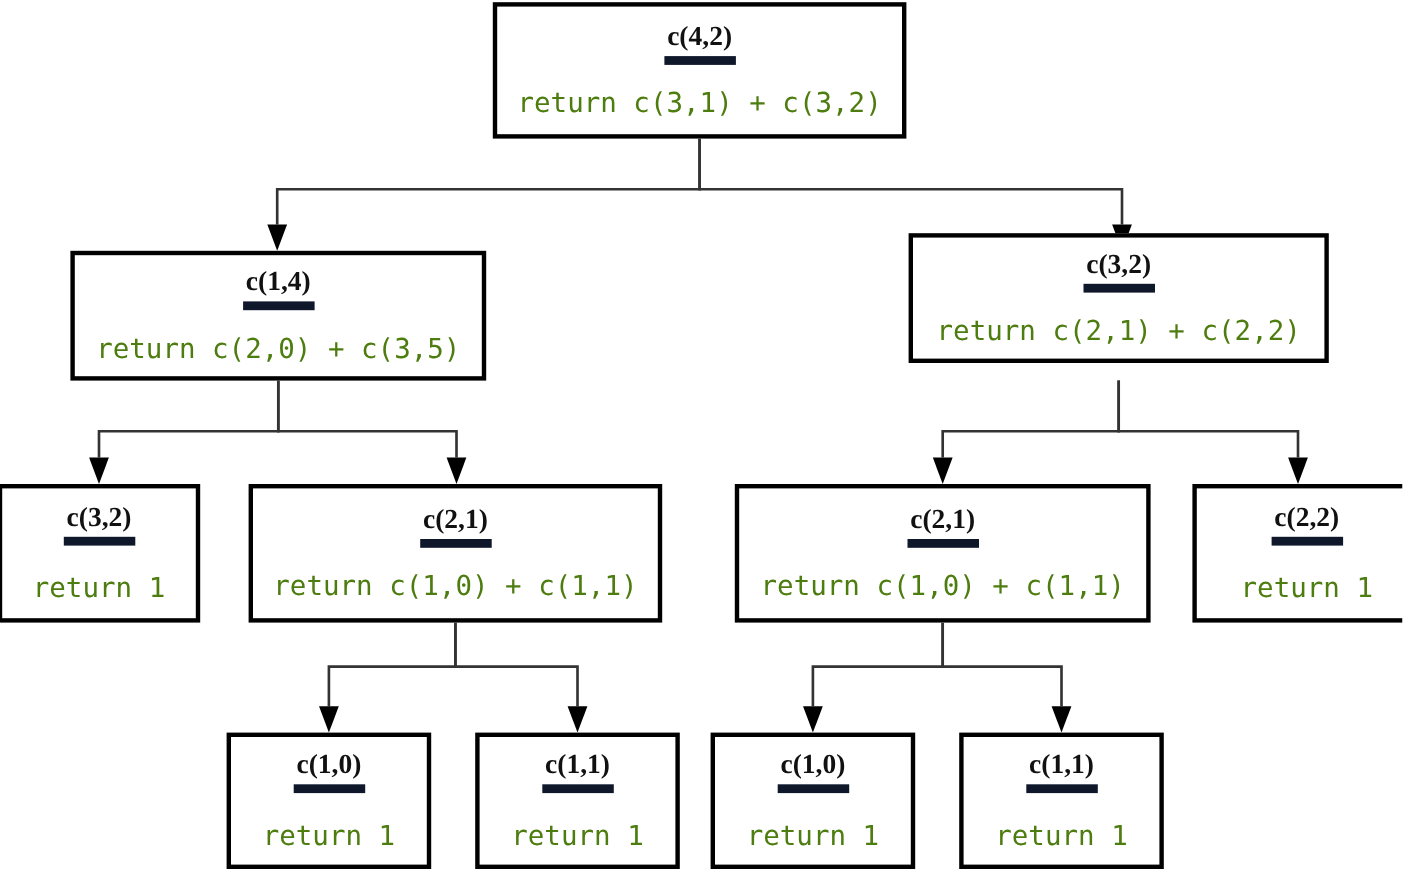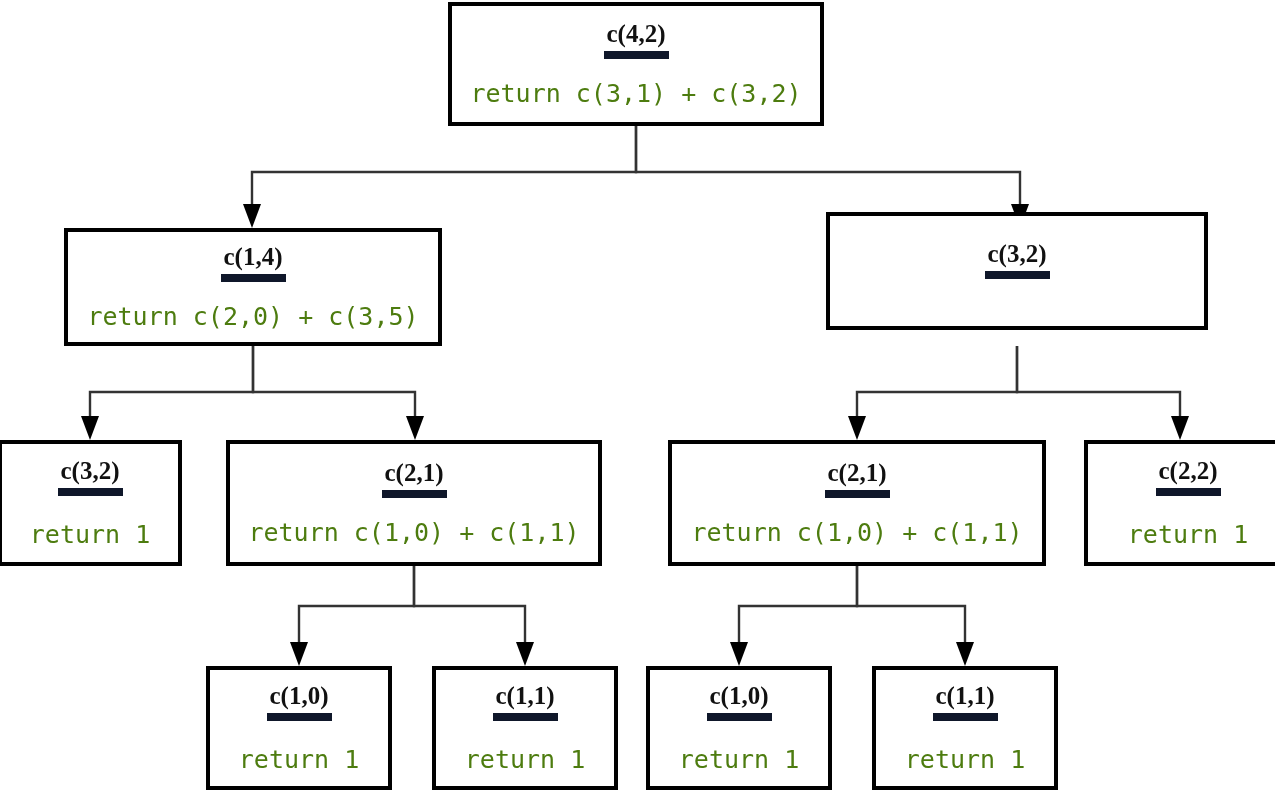--- a/index.html
+++ b/index.html
@@ -106,20 +106,21 @@
 <div class="node two-line" style="left: 448px; top: 2px; width: 376px; height: 124px;">
       <div class="node-title">c(4,2)</div>
       <div class="node-body">return c(3,1) + c(3,2)</div>
     </div>
     <div class="node two-line" style="left: 64px; top: 228px; width: 378px; height: 118px;">
       <div class="node-title">c(1,4)</div>
       <div class="node-body">return c(2,0) + c(3,5)</div>
     </div>
     <div class="node two-line" style="left: 826px; top: 212px; width: 382px; height: 118px;">
       <div class="node-title">c(3,2)</div>
+      <div class="node-body">return c(2,1) + c(2,2)</div>
     </div>
     <div class="node one-line" style="left: -2px; top: 440px; width: 184px; height: 126px;">
       <div class="node-title">c(3,2)</div>
       <div class="node-body">return 1</div>
     </div>
     <div class="node two-line" style="left: 226px; top: 440px; width: 376px; height: 126px;">
       <div class="node-title">c(2,1)</div>
       <div class="node-body">return c(1,0) + c(1,1)</div>
     </div>
     <div class="node two-line" style="left: 668px; top: 440px; width: 378px; height: 126px;">

